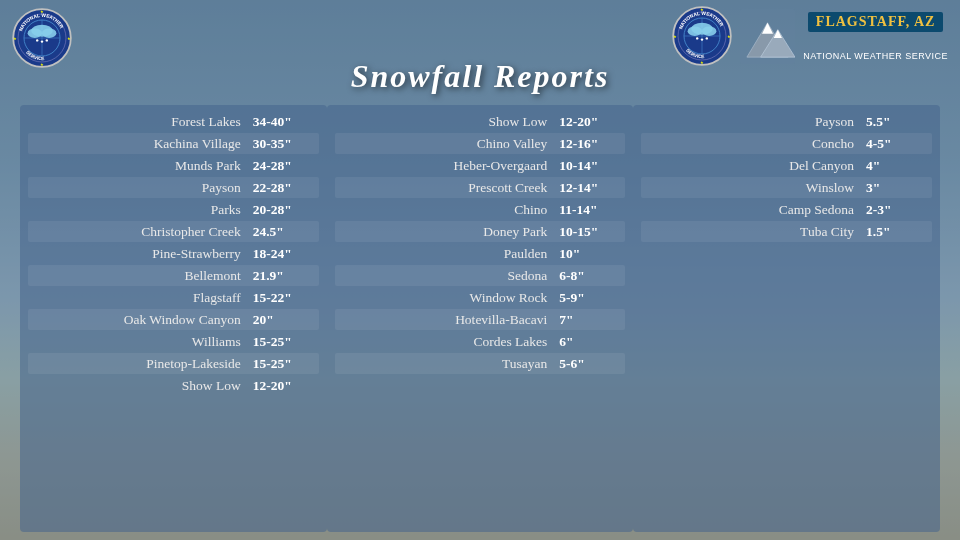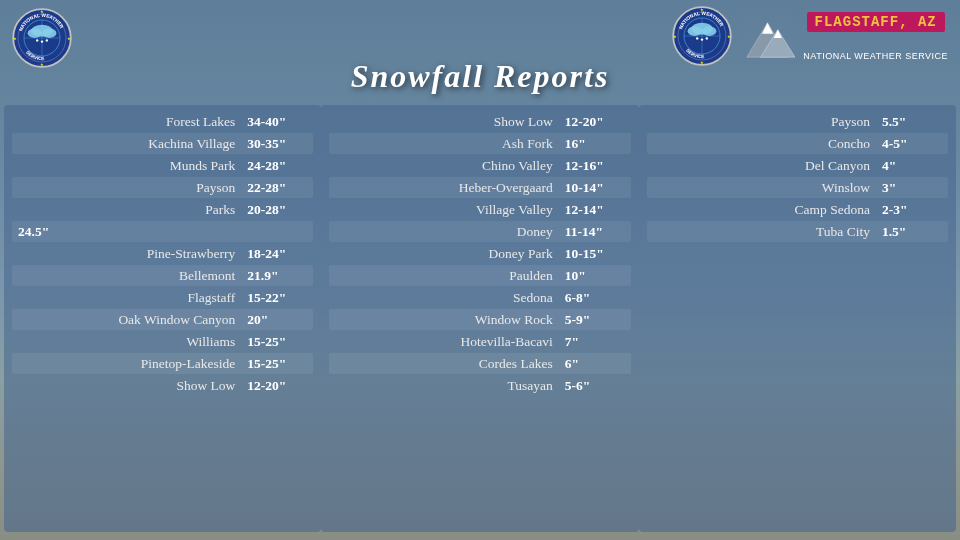--- a/index.html
+++ b/index.html
@@ -61,27 +61,27 @@
       gap: 8px;
     }
 
     .nws-badge-right {
       display: flex;
       flex-direction: column;
       align-items: center;
     }
 
     .flagstaff-label {
-      background: #be185d;
+      background: #0c4a6e;
       color: #f0c040;
       font-size: 14px;
       font-weight: bold;
       padding: 2px 8px;
       letter-spacing: 1px;
-      font-family: Liberation Mono, monospace;
+      font-family: Liberation Serif, serif;
       border-radius: 2px;
     }
 
     .nws-text {
       color: white;
       font-size: 9px;
       font-family: Arial, sans-serif;
       margin-top: 19px;
       letter-spacing: 0.5px;
     }
@@ -105,21 +105,21 @@
       letter-spacing: 2px;
       text-shadow: 2px 2px 6px rgba(0,0,0,0.6);
       font-style: italic;
       margin-top: 48px;
     }
 
     
     .tables-wrapper {
       display: flex;
       flex: 1;
-      padding: 4px 4px 8px;
+      padding: 4px 20px 8px;
     }
 
     .column {
       flex: 1;
       background: rgba(70, 100, 140, 0.55);
       border-radius: 4px;
       padding: 6px 8px;
       display: flex;
       flex-direction: column;
       gap: 1px;
@@ -259,20 +259,21 @@
         </div>
         <div class="data-row">
           <span class="location-name">Payson</span>
           <span class="snowfall-value">22-28"</span>
         </div>
         <div class="data-row">
           <span class="location-name">Parks</span>
           <span class="snowfall-value">20-28"</span>
         </div>
         <div class="data-row">
+          <span class="location-name">Christopher Creek</span>
           <span class="snowfall-value">24.5"</span>
         </div>
         <div class="data-row">
           <span class="location-name">Pine-Strawberry</span>
           <span class="snowfall-value">18-24"</span>
         </div>
         <div class="data-row">
           <span class="location-name">Bellemont</span>
           <span class="snowfall-value">21.9"</span>
         </div>
@@ -296,37 +297,33 @@
           <span class="location-name">Show Low</span>
           <span class="snowfall-value">12-20"</span>
         </div>
       </div>
     <div class="column" id="col2">
         <div class="data-row">
           <span class="location-name">Show Low</span>
           <span class="snowfall-value">12-20"</span>
         </div>
         <div class="data-row">
-          <span class="location-name">Ash Fork</span>
-          <span class="snowfall-value">16"</span>
-        </div>
-        <div class="data-row">
           <span class="location-name">Chino Valley</span>
           <span class="snowfall-value">12-16"</span>
         </div>
         <div class="data-row">
           <span class="location-name">Heber-Overgaard</span>
           <span class="snowfall-value">10-14"</span>
         </div>
         <div class="data-row">
-          <span class="location-name">Village Valley</span>
+          <span class="location-name">Prescott Creek</span>
           <span class="snowfall-value">12-14"</span>
         </div>
         <div class="data-row">
-          <span class="location-name">Doney</span>
+          <span class="location-name">Chino</span>
           <span class="snowfall-value">11-14"</span>
         </div>
         <div class="data-row">
           <span class="location-name">Doney Park</span>
           <span class="snowfall-value">10-15"</span>
         </div>
         <div class="data-row">
           <span class="location-name">Paulden</span>
           <span class="snowfall-value">10"</span>
         </div>

